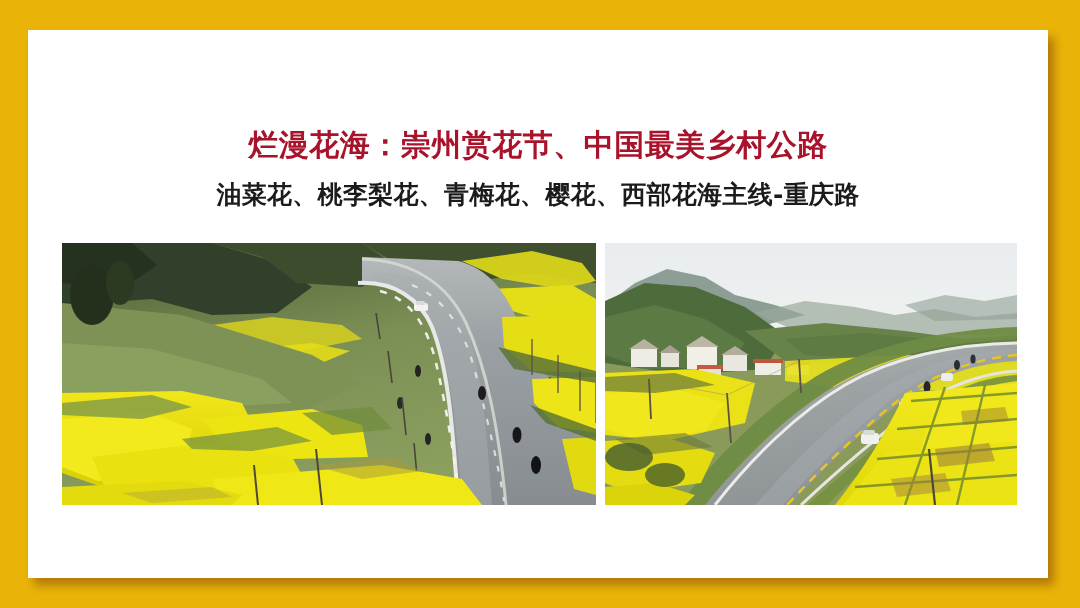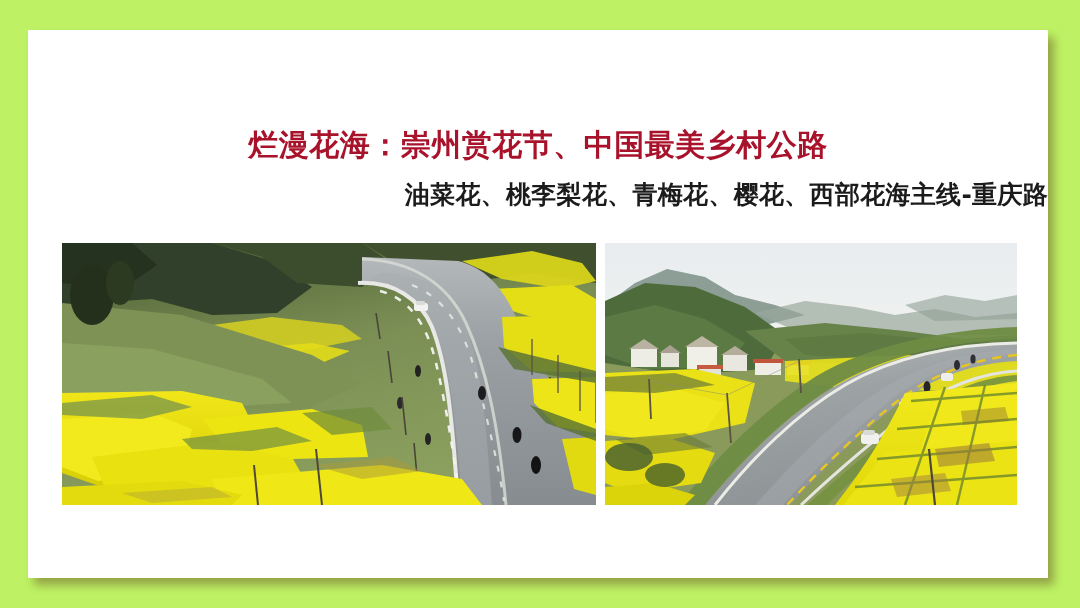--- a/index.html
+++ b/index.html
@@ -3,21 +3,21 @@
 <meta charset="utf-8">
 <style>
   * { margin:0; padding:0; box-sizing:border-box; }
   html,body { width:1080px; height:608px; overflow:hidden; }
   body {
     background:#C4263C;
     font-family:"DejaVu Sans","Liberation Sans",sans-serif;
   }
 
   
-  #slide-root { position:relative; width:1080px; height:608px; background:#bef264; }
+  #slide-root { position:relative; width:1080px; height:608px; background:#eab308; }
 
   #slide-canvas {
     position:absolute;
     left:28px; top:30px;
     width:1020px; height:548px;
     background:#FFFFFF;
     box-shadow:6px 7px 9px rgba(60,0,10,0.33);
   }
 
   
@@ -28,21 +28,21 @@
     text-align:center;
     color:#A8122A;
     font-size:30px;
     font-weight:bold;
     letter-spacing:0.5px;
     line-height:34px;
     white-space:nowrap;
   }
   .slide-subtitle {
     position:absolute; left:0; top:150px; width:1020px;
-    text-align:right;
+    text-align:center;
     color:#1B1B1B;
     font-size:25px;
     font-weight:bold;
     letter-spacing:0.3px;
     line-height:30px;
     white-space:nowrap;
   }
 
   
   .photo { position:absolute; overflow:hidden; background:#8a9a5a; }

